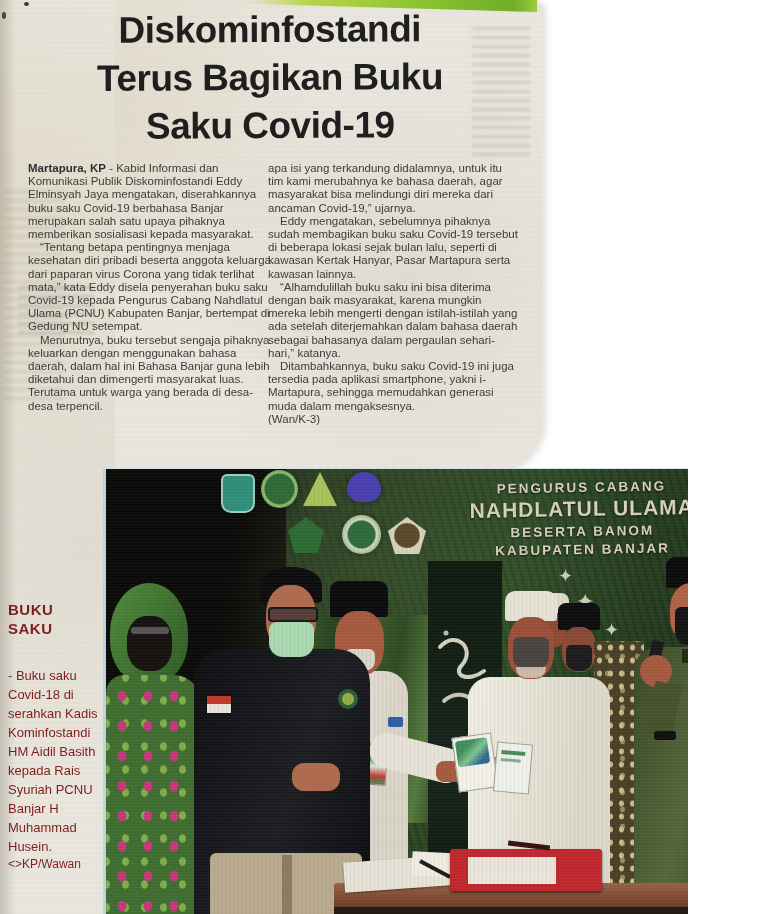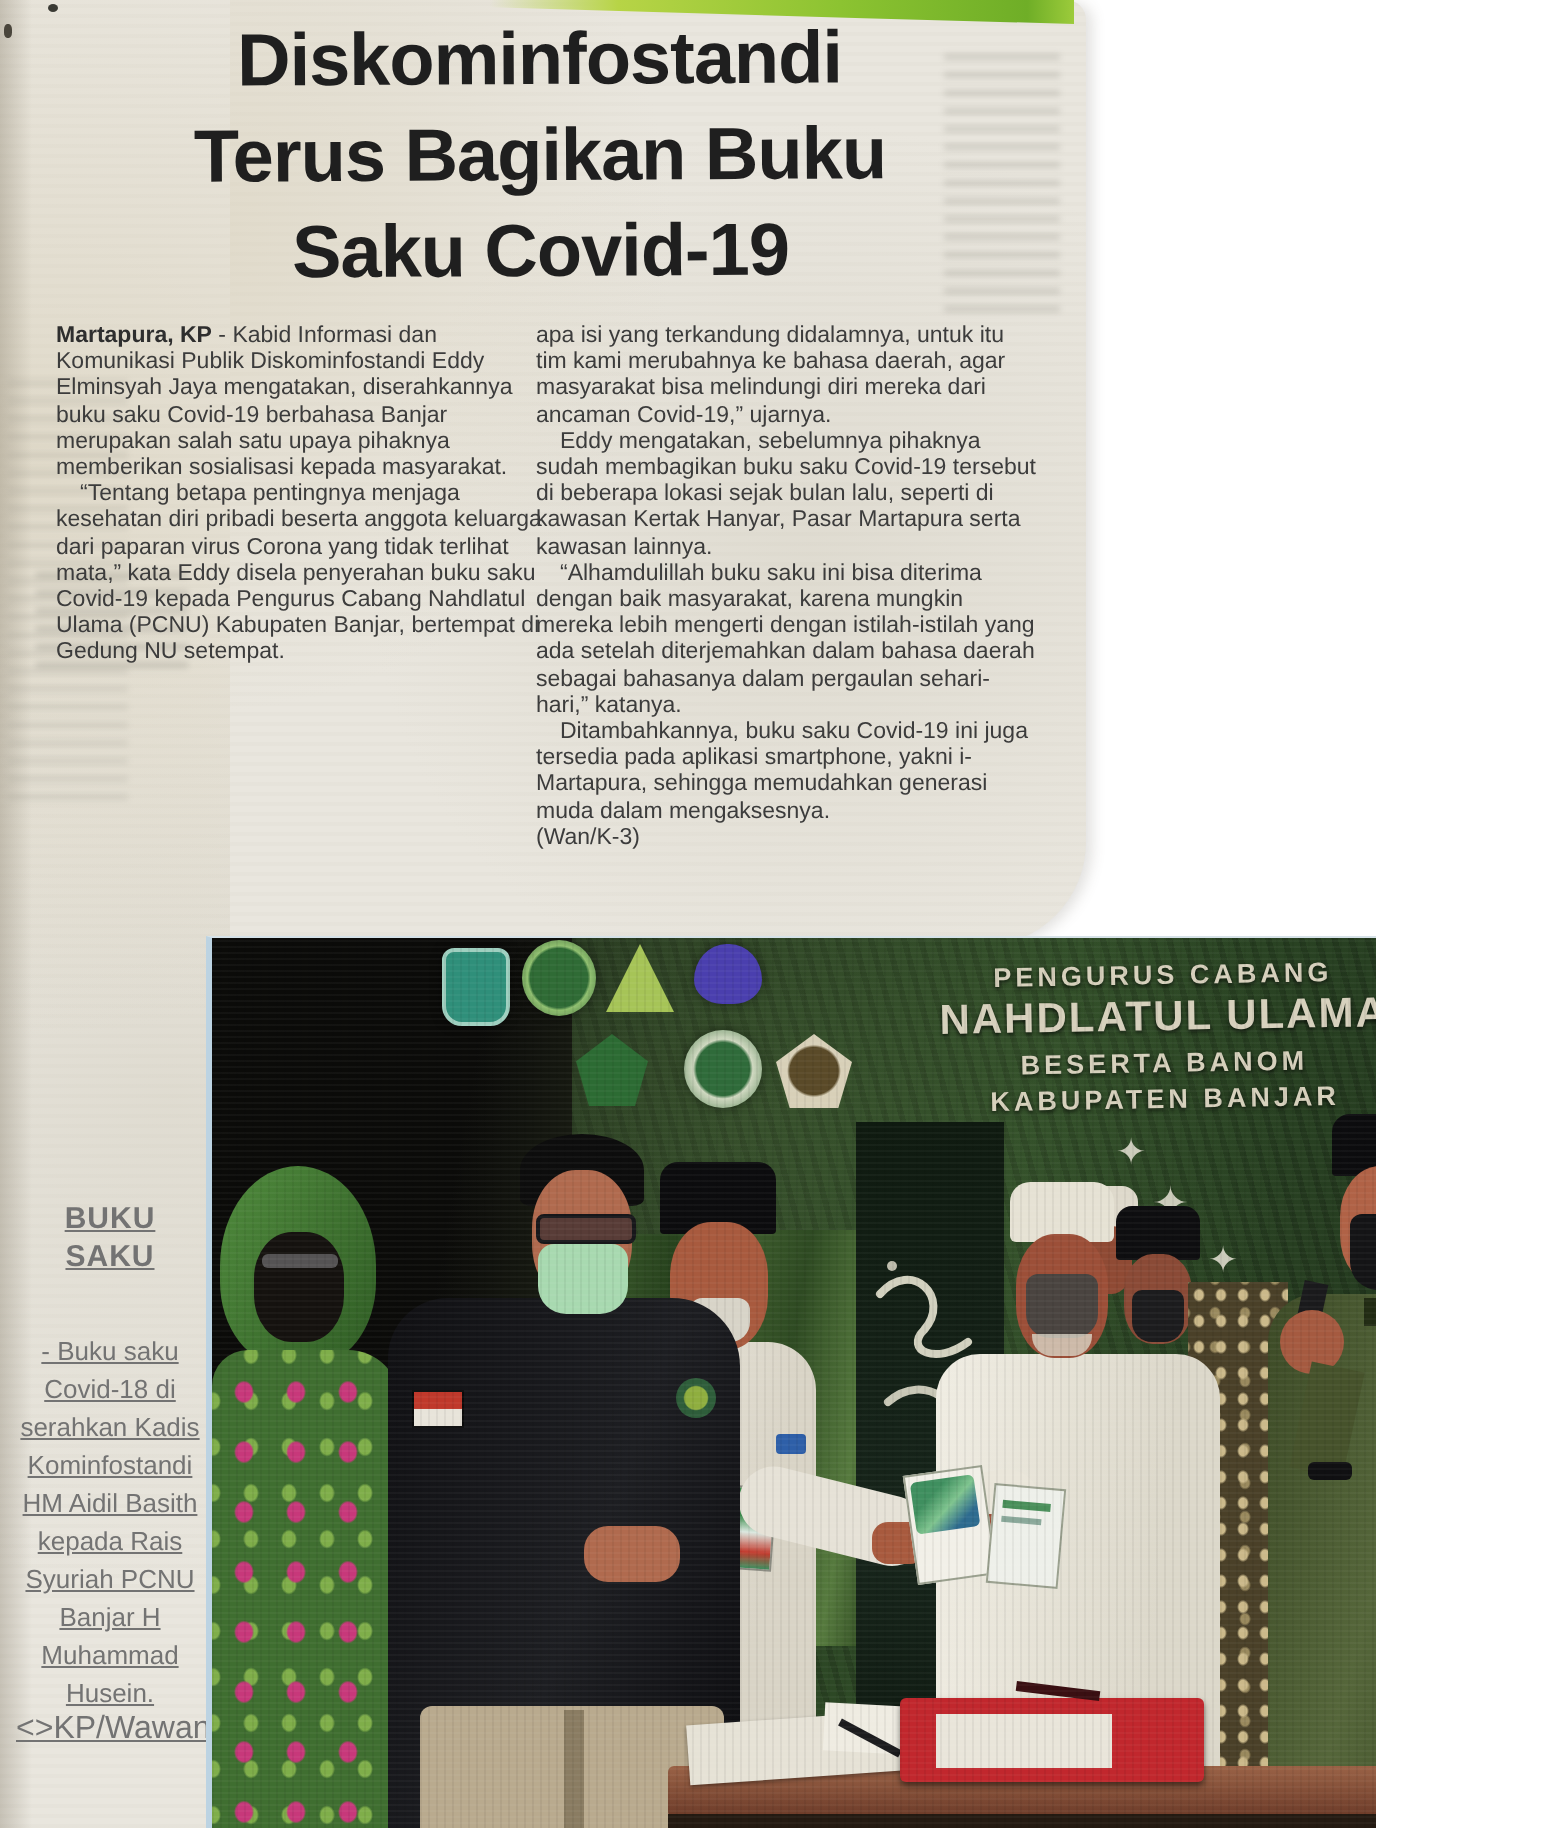--- a/index.html
+++ b/index.html
@@ -40,24 +40,24 @@
   }
   
   .col{top:162px;font-size:11.5px;line-height:13.2px;color:var(--ink-body,#3c3c3c);text-align:left;}
   .col p{margin:0;}
   .col p.ind{text-indent:12px;}
   .col1{left:28px;width:248px;}
   .col2{left:268px;width:252px;}
   .lead-bold{font-weight:bold;color:#2e2e2e;}
   .signoff{padding-right:14px;}
   
-  .caption{left:8px;top:600px;width:94px;text-align:center;color:#737373;padding-right:4px;text-decoration:underline;}
+  .caption{left:8px;top:600px;width:94px;text-align:left;color:#7f1d1d;padding-right:4px;}
   .cap-title{font-weight:bold;font-size:15px;line-height:19px;letter-spacing:.5px;}
   .cap-body{margin-top:28px;font-size:13px;line-height:19px;}
-  .cap-credit{font-size:16px;line-height:17px;}
+  .cap-credit{font-size:12px;line-height:17px;}
   
   .photo{
     left:103px;top:468px;width:672px;height:446px;overflow:hidden;
     background:linear-gradient(105deg,#131811 0%,#26391f 30%,var(--photo-backdrop,#2e4a26) 55%,#1d2f1a 100%);
     border-left:3px solid #bcd3e2;border-top:1px solid #d6e2e8;
   }
   .backdrop-texture{left:0;top:0;width:100%;height:100%;
     background:
       radial-gradient(circle at 40% 20%, rgba(120,160,90,.18), transparent 50%),
       repeating-linear-gradient(75deg, rgba(0,0,0,.14) 0 3px, transparent 3px 8px);}
@@ -195,20 +195,21 @@
 
   <div class="ab headline">
     <div>Diskominfostandi</div>
     <div>Terus Bagikan Buku</div>
     <div>Saku Covid-19</div>
   </div>
 
   <div class="ab col col1">
     <p><span class="lead-bold">Martapura, KP</span><span> - Kabid Informasi dan Komunikasi Publik Diskominfostandi Eddy Elminsyah Jaya mengatakan, diserahkannya buku saku Covid-19 berbahasa Banjar merupakan salah satu upaya pihaknya memberikan sosialisasi kepada masyarakat.</span></p>
     <p class="ind">“Tentang betapa pentingnya menjaga kesehatan diri pribadi beserta anggota keluarga dari paparan virus Corona yang tidak terlihat mata,” kata Eddy disela penyerahan buku saku Covid-19 kepada Pengurus Cabang Nahdlatul Ulama (PCNU) Kabupaten Banjar, bertempat di Gedung NU setempat.</p>
+    <p class="ind">Menurutnya, buku tersebut sengaja pihaknya keluarkan dengan menggunakan bahasa daerah, dalam hal ini Bahasa Banjar guna lebih diketahui dan dimengerti masyarakat luas. Terutama untuk warga yang berada di desa-desa terpencil.</p>
   </div>
 
   <div class="ab col col2">
     <p>apa isi yang terkandung didalamnya, untuk itu tim kami merubahnya ke bahasa daerah, agar masyarakat bisa melindungi diri mereka dari ancaman Covid-19,” ujarnya.</p>
     <p class="ind">Eddy mengatakan, sebelumnya pihaknya sudah membagikan buku saku Covid-19 tersebut di beberapa lokasi sejak bulan lalu, seperti di kawasan Kertak Hanyar, Pasar Martapura serta kawasan lainnya.</p>
     <p class="ind">“Alhamdulillah buku saku ini bisa diterima dengan baik masyarakat, karena mungkin mereka lebih mengerti dengan istilah-istilah yang ada setelah diterjemahkan dalam bahasa daerah sebagai bahasanya dalam pergaulan sehari-hari,” katanya.</p>
     <p class="ind">Ditambahkannya, buku saku Covid-19 ini juga tersedia pada aplikasi smartphone, yakni i-Martapura, sehingga memudahkan generasi muda dalam mengaksesnya.</p>
     <p class="signoff">(Wan/K-3)</p>
   </div>
 

